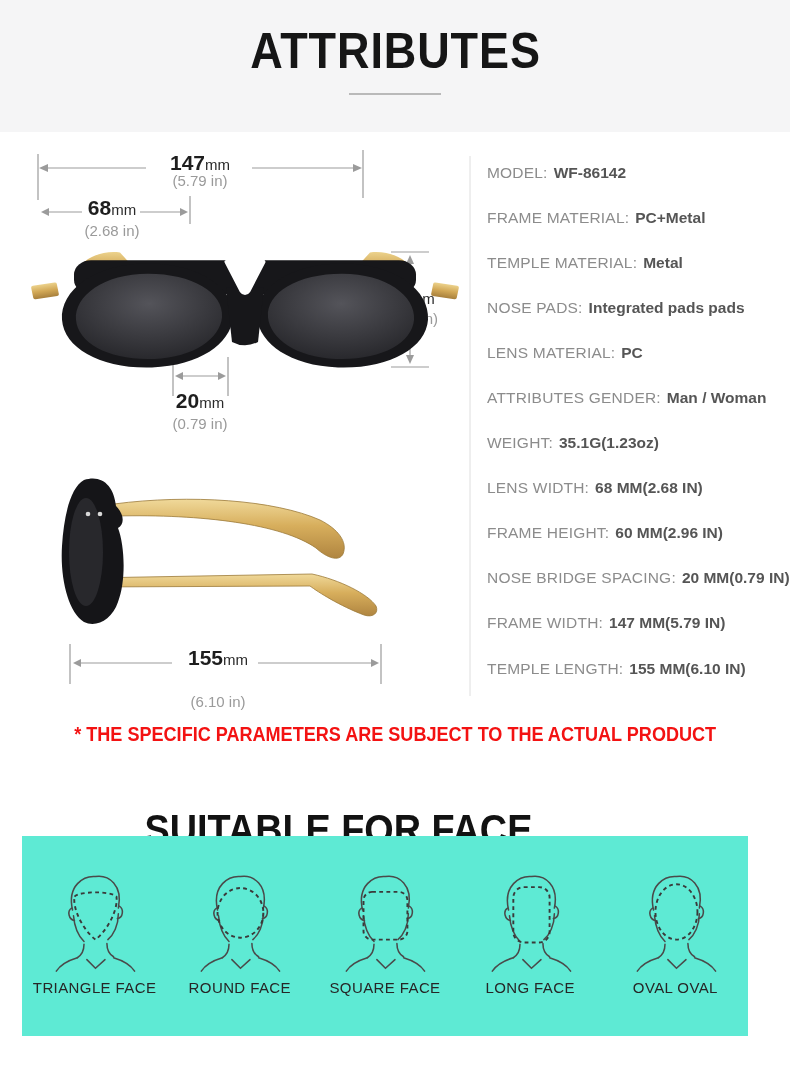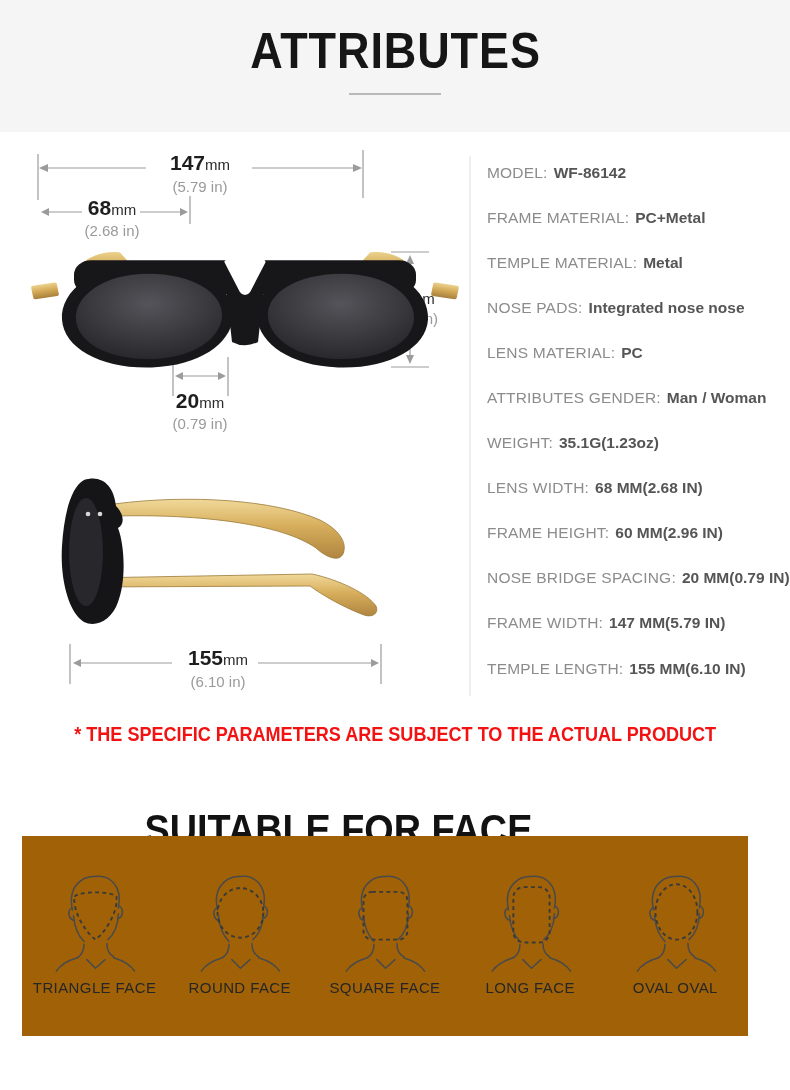--- a/index.html
+++ b/index.html
@@ -25,21 +25,21 @@
   .spec-row{height:45.1px;display:flex;align-items:center;font-size:15.5px;white-space:nowrap;}
   .spec-label{color:#8c8c8c;margin-right:6px;letter-spacing:0.2px;}
   .spec-value{color:#555;font-weight:bold;}
 
   .disclaimer{position:absolute;left:0;top:722px;width:790px;text-align:center;}
   .disclaimer span{display:inline-block;font-size:21px;font-weight:bold;color:#f31212;transform:scaleX(0.86);}
 
   .face-title{position:absolute;left:0;top:806px;width:676px;text-align:center;
         font-size:42px;font-weight:bold;color:#121212;}
   .face-title span{display:inline-block;transform:scaleX(0.9);}
-  .face-band{position:absolute;left:22px;top:836px;width:726px;height:200px;background:#a16207;
+  .face-band{position:absolute;left:22px;top:836px;width:726px;height:200px;background:#5eead4;
         display:flex;justify-content:space-around;align-items:flex-start;padding-top:32px;box-sizing:border-box;}
   .face-card{width:142px;text-align:center;}
   .face-label{font-size:15px;color:#262626;margin-top:2px;letter-spacing:0.4px;white-space:nowrap;}
   .head-outline{fill:none;stroke:#4a4a4a;stroke-width:1.6;stroke-linecap:round;}
   .dash-shape{fill:none;stroke:#3a3a3a;stroke-width:2;stroke-dasharray:4 3.5;}
 </style>
 </head>
 <body>
 
 <div class="page">
@@ -85,41 +85,41 @@
         <line x1="258" y1="663" x2="374" y2="663"></line>
       <polygon points="81,659 81,667 73,663" stroke="none"></polygon>
         <polygon points="371,659 371,667 379,663" stroke="none"></polygon>
     </g>
     <line x1="470" y1="156" x2="470" y2="696" stroke="#dedede" stroke-width="1"></line>
   </svg>
 
   <div class="dim" style="left:150px;top:152px;width:100px;">
     <span class="num">147</span><span class="unit">mm</span>
   </div>
-  <div class="dim-in" style="left:150px;top:177px;width:100px;">(5.79 in)</div>
+  <div class="dim-in" style="left:150px;top:171px;width:100px;">(5.79 in)</div>
 
   <div class="dim" style="left:62px;top:197px;width:100px;">
     <span class="num">68</span><span class="unit">mm</span>
   </div>
   <div class="dim-in" style="left:62px;top:221px;width:100px;">(2.68 in)</div>
 
   <div class="dim" style="left:363px;top:286px;width:95px;">
     <span class="num">60</span><span class="unit">mm</span>
   </div>
   <div class="dim-in" style="left:363px;top:309px;width:95px;">(2.36 in)</div>
 
   <div class="dim" style="left:155px;top:390px;width:90px;">
     <span class="num">20</span><span class="unit">mm</span>
   </div>
   <div class="dim-in" style="left:155px;top:414px;width:90px;">(0.79 in)</div>
 
   <div class="dim" style="left:168px;top:647px;width:100px;">
     <span class="num">155</span><span class="unit">mm</span>
   </div>
-  <div class="dim-in" style="left:168px;top:672px;width:100px;">(6.10 in)</div>
+  <div class="dim-in" style="left:168px;top:692px;width:100px;">(6.10 in)</div>
 
   <svg class="front-svg" width="430" height="132" viewBox="0 0 430 155" preserveAspectRatio="none">
     <defs>
       <linearGradient id="goldG" x1="0" y1="0" x2="0" y2="1">
         <stop offset="0" stop-color="#ecd28c"></stop>
           <stop offset="0.5" stop-color="#d2a856"></stop>
           <stop offset="1" stop-color="#a8803c"></stop>
       </linearGradient>
       <radialGradient id="lensG" cx="0.5" cy="0.35" r="0.75">
         <stop offset="0" stop-color="#54545a"></stop>
@@ -170,21 +170,21 @@
     <div class="spec-row">
         <span class="spec-label">FRAME MATERIAL:</span>
         <span class="spec-value">PC+Metal</span>
       </div>
     <div class="spec-row">
         <span class="spec-label">TEMPLE MATERIAL:</span>
         <span class="spec-value">Metal</span>
       </div>
     <div class="spec-row">
         <span class="spec-label">NOSE PADS:</span>
-        <span class="spec-value">Integrated nose nose</span>
+        <span class="spec-value">Integrated pads pads</span>
       </div>
     <div class="spec-row">
         <span class="spec-label">LENS MATERIAL:</span>
         <span class="spec-value">PC</span>
       </div>
     <div class="spec-row">
         <span class="spec-label">ATTRIBUTES GENDER:</span>
         <span class="spec-value">Man / Woman</span>
       </div>
     <div class="spec-row">

